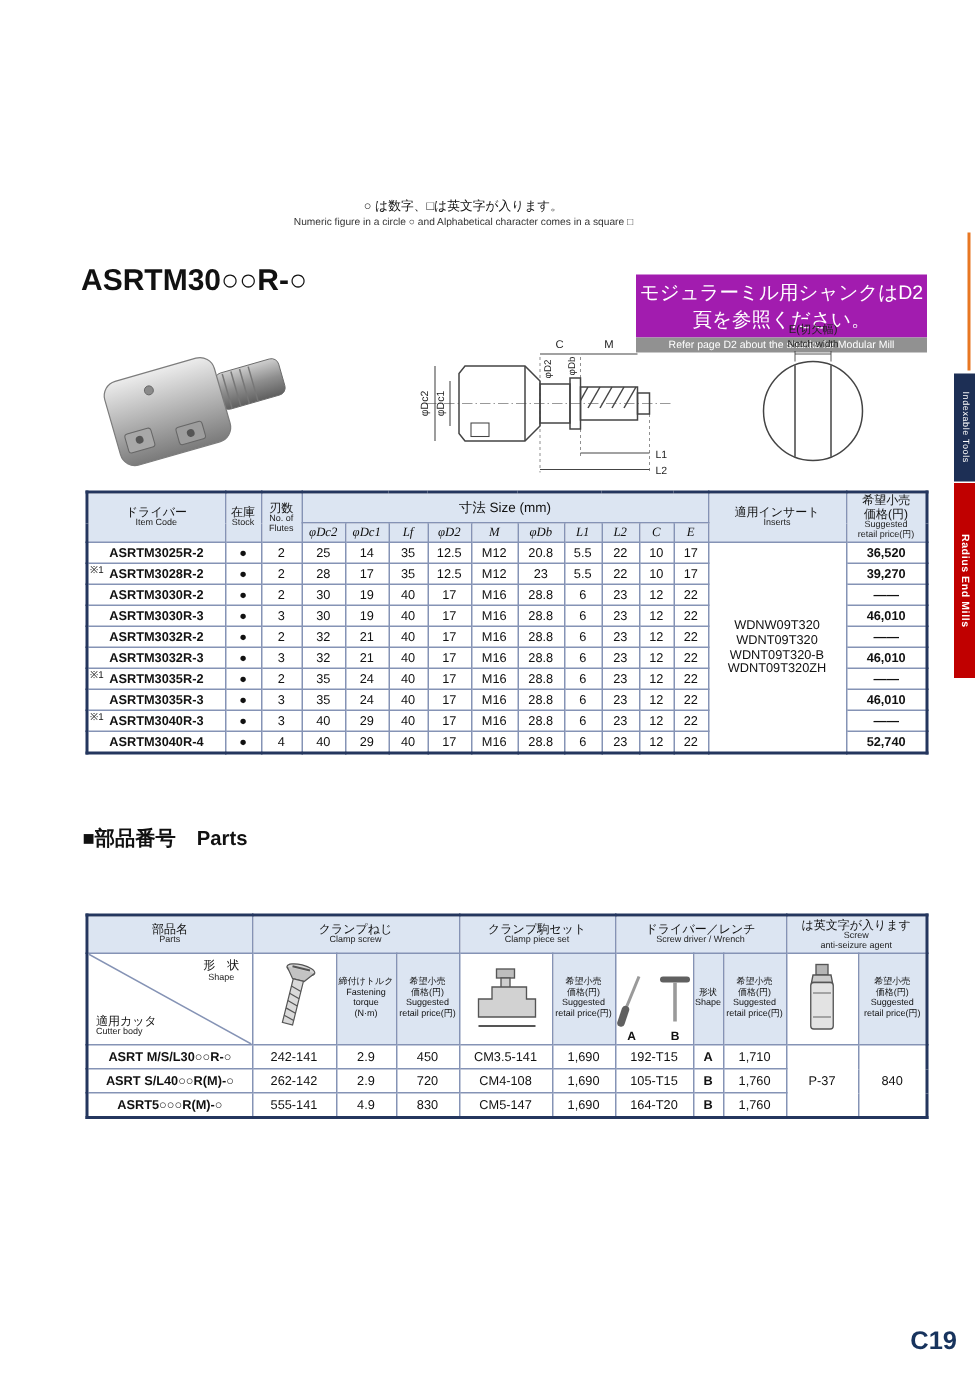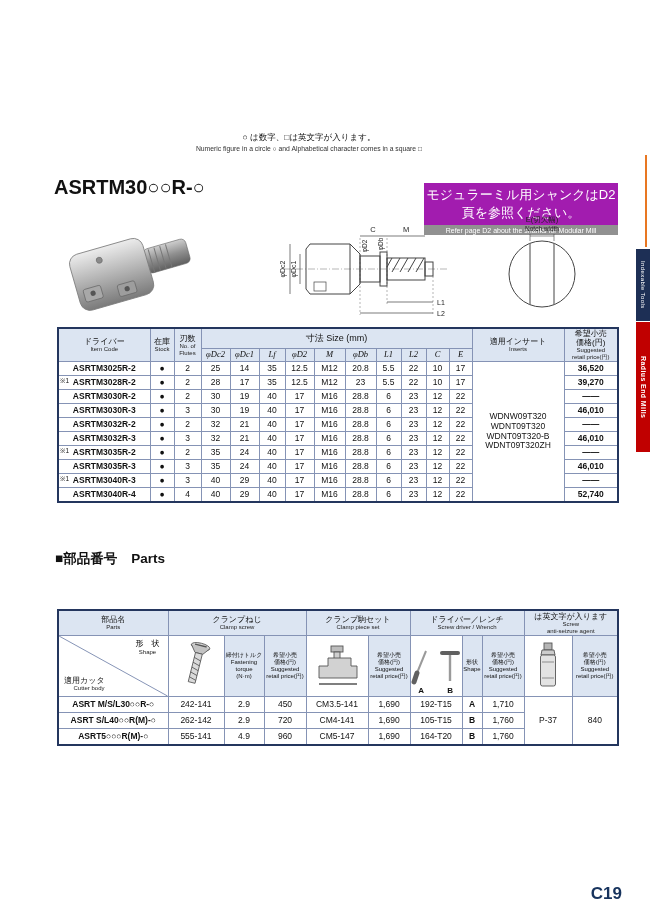--- a/index.html
+++ b/index.html
@@ -68,27 +68,27 @@
   .parts-table table{width:561px;}
   .parts-table thead .hr1 th{height:24px;}
   .tiny{font-size:6px;line-height:1.2;white-space:pre-line;}
   .iconcell{background:#fff;height:60px;}
   .parts-table tbody td{height:15px;font-size:8.5px;}
   .cutname{font-weight:bold;font-size:8px;text-align:left;padding-left:3px;}
   .shapeletter{font-weight:bold;}
   .diagcell{position:relative;background:#fff;height:60px;}
   .diagline{position:absolute;left:0;top:0;width:100%;height:100%;}
   .diag-top{position:absolute;top:4px;right:8px;text-align:center;font-size:8px;line-height:1.1;}
-  .diag-bottom{position:absolute;bottom:4px;left:5px;text-align:right;font-size:8px;line-height:1.1;}
+  .diag-bottom{position:absolute;bottom:4px;left:5px;text-align:left;font-size:8px;line-height:1.1;}
   .diag-top .hen,.diag-bottom .hen{font-size:6px;}
   .wrenchcell{display:flex;align-items:flex-end;justify-content:center;gap:6px;height:58px;}
   .wr-item{display:flex;flex-direction:column;align-items:center;}
   .wr-label{font-weight:bold;font-size:8px;line-height:1;}
 
-  .pagenum{top:884px;right:28px;font-size:17px;font-weight:bold;color:#17335d;}
+  .pagenum{top:884px;right:12px;font-size:17px;font-weight:bold;color:#17335d;}
 </style>
 </head>
 <body>
 
 <div class="page">
 
   <div class="abs top-note">
     <span class="l1">○ は数字、□は英文字が入ります。</span>
     <span class="l2">Numeric figure in a circle ○ and Alphabetical character comes in a square □</span>
   </div>
@@ -557,31 +557,31 @@
           <td class="shapeletter">A</td>
           <td>1,710</td>
           <td rowspan="3">P-37</td>
           <td rowspan="3">840</td>
         </tr>
         <tr>
           <td class="cutname">ASRT S/L40○○R(M)-○</td>
           <td>262-142</td>
           <td>2.9</td>
           <td>720</td>
-          <td>CM4-141</td>
+          <td>CM4-108</td>
           <td>1,690</td>
           <td>105-T15</td>
           <td class="shapeletter">B</td>
           <td>1,760</td>
         </tr>
         <tr>
           <td class="cutname">ASRT5○○○R(M)-○</td>
           <td>555-141</td>
           <td>4.9</td>
-          <td>960</td>
+          <td>830</td>
           <td>CM5-147</td>
           <td>1,690</td>
           <td>164-T20</td>
           <td class="shapeletter">B</td>
           <td>1,760</td>
         </tr>
       </tbody>
     </table>
   </div>
 

